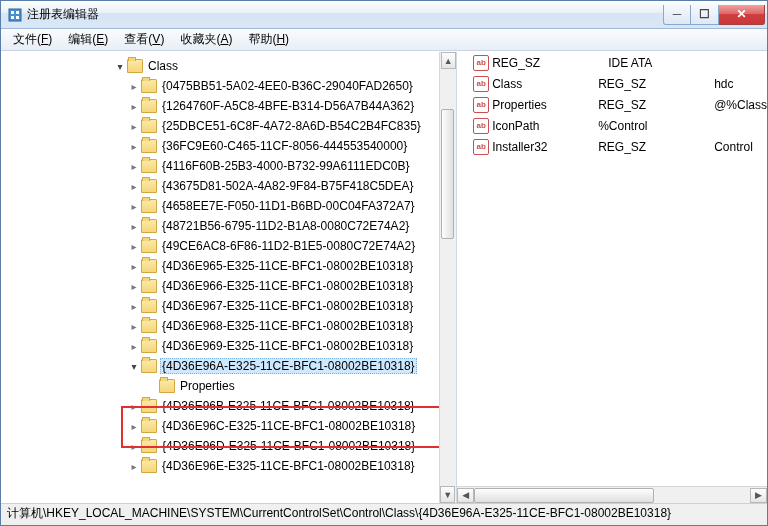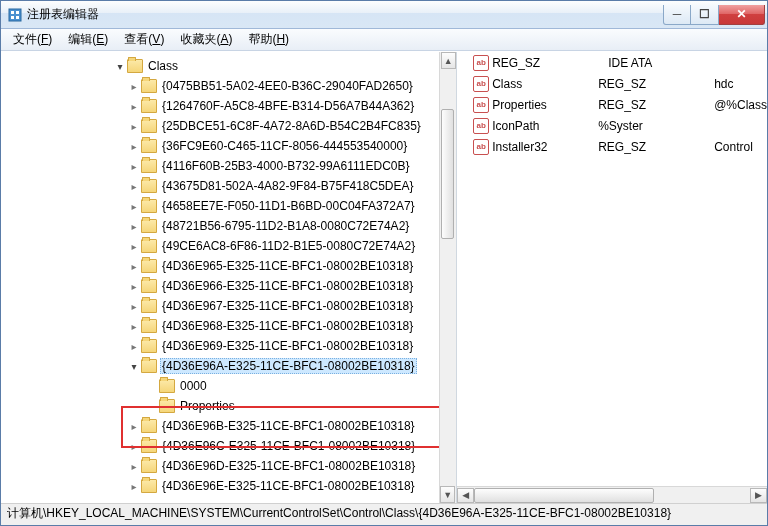--- a/index.html
+++ b/index.html
@@ -153,25 +153,20 @@
             <span class="tree-label">{4D36E969-E325-11CE-BFC1-08002BE10318}</span>
           </div>
           <div class="tree-item" style="padding-left: 126px;">
             <span class="arrow open">▾</span>
             <span class="folder"></span>
             <span class="tree-label sel">{4D36E96A-E325-11CE-BFC1-08002BE10318}</span>
           </div>
           <div class="tree-item" style="padding-left: 144px;">
             <span class="arrow "></span>
             <span class="folder"></span>
-            <span class="tree-label">0000</span>
-          </div>
-          <div class="tree-item" style="padding-left: 144px;">
-            <span class="arrow "></span>
-            <span class="folder"></span>
             <span class="tree-label">Properties</span>
           </div>
           <div class="tree-item" style="padding-left: 126px;">
             <span class="arrow ">▸</span>
             <span class="folder"></span>
             <span class="tree-label">{4D36E96B-E325-11CE-BFC1-08002BE10318}</span>
           </div>
           <div class="tree-item" style="padding-left: 126px;">
             <span class="arrow ">▸</span>
             <span class="folder"></span>
@@ -213,21 +208,21 @@
           </div>
           <div class="list-row">
             <span class="val-icon">ab</span>
             <span class="col-name">Properties</span>
             <span class="col-type">REG_SZ</span>
             <span class="col-data">@%Class</span>
           </div>
           <div class="list-row">
             <span class="val-icon">ab</span>
             <span class="col-name">IconPath</span>
-            <span class="col-data">%Syster</span>
+            <span class="col-data">%Control</span>
           </div>
           <div class="list-row">
             <span class="val-icon">ab</span>
             <span class="col-name">Installer32</span>
             <span class="col-type">REG_SZ</span>
             <span class="col-data">Control</span>
           </div>
         </div>
       <div class="hscroll">
         <div class="arrow-btn">◀</div>

